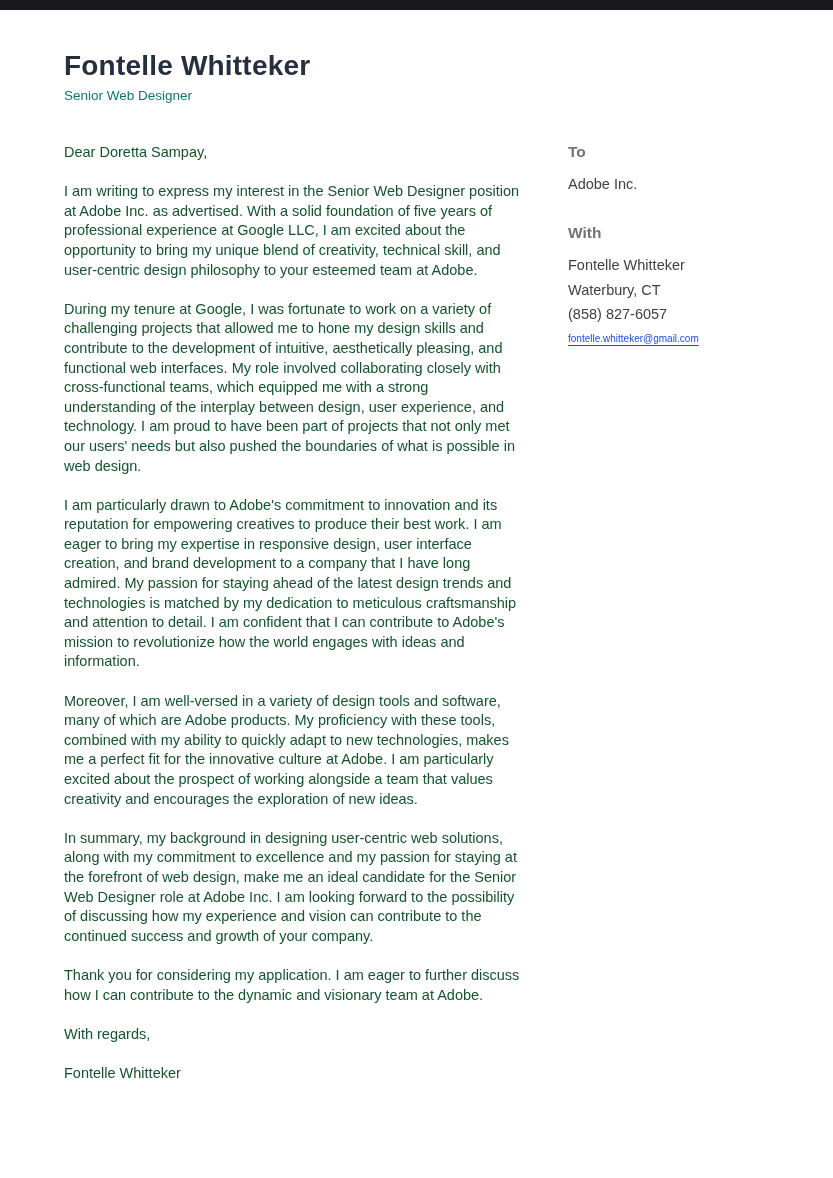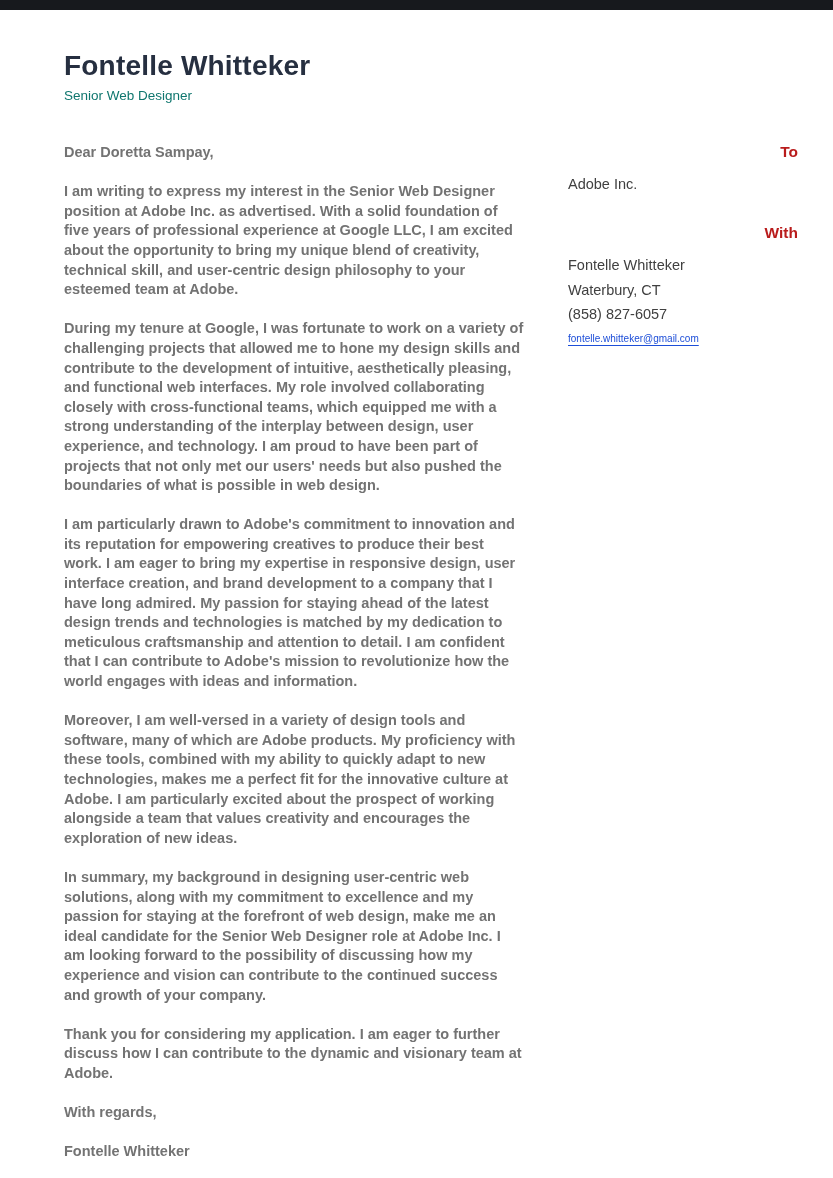--- a/index.html
+++ b/index.html
@@ -41,39 +41,37 @@
     color: #0f766e;
   }
 
   .letter-column {
     position: absolute;
     left: 64px;
     top: 143px;
     width: 460px;
     font-size: 14.5px;
     line-height: 19.6px;
-    color: #737373;
-    font-weight: bold;
+    color: #14532d;
   }
   .letter-column p { margin: 0 0 19.6px 0; }
   .letter-column p:last-child { margin-bottom: 0; }
 
   .sidebar {
     position: absolute;
     left: 568px;
     top: 143px;
     width: 230px;
   }
   .sidebar-section { margin-bottom: 27px; }
   .sidebar-heading {
     font-size: 15.5px;
     font-weight: 700;
-    color: #b91c1c;
+    color: #737373;
     margin-bottom: 11px;
-    text-align: right;
   }
   .sidebar-line {
     font-size: 14.5px;
     line-height: 24.8px;
     color: #404040;
   }
   .email-link {
     font-size: 10px;
     line-height: 24.8px;
     color: #1d4ed8;

